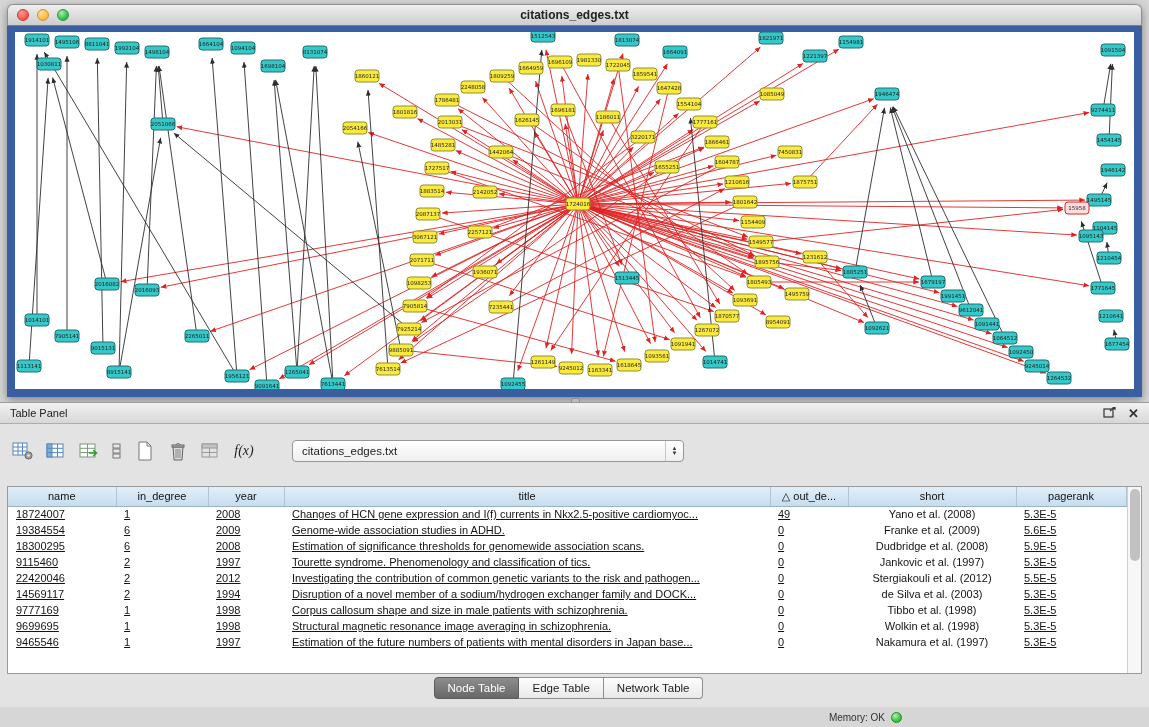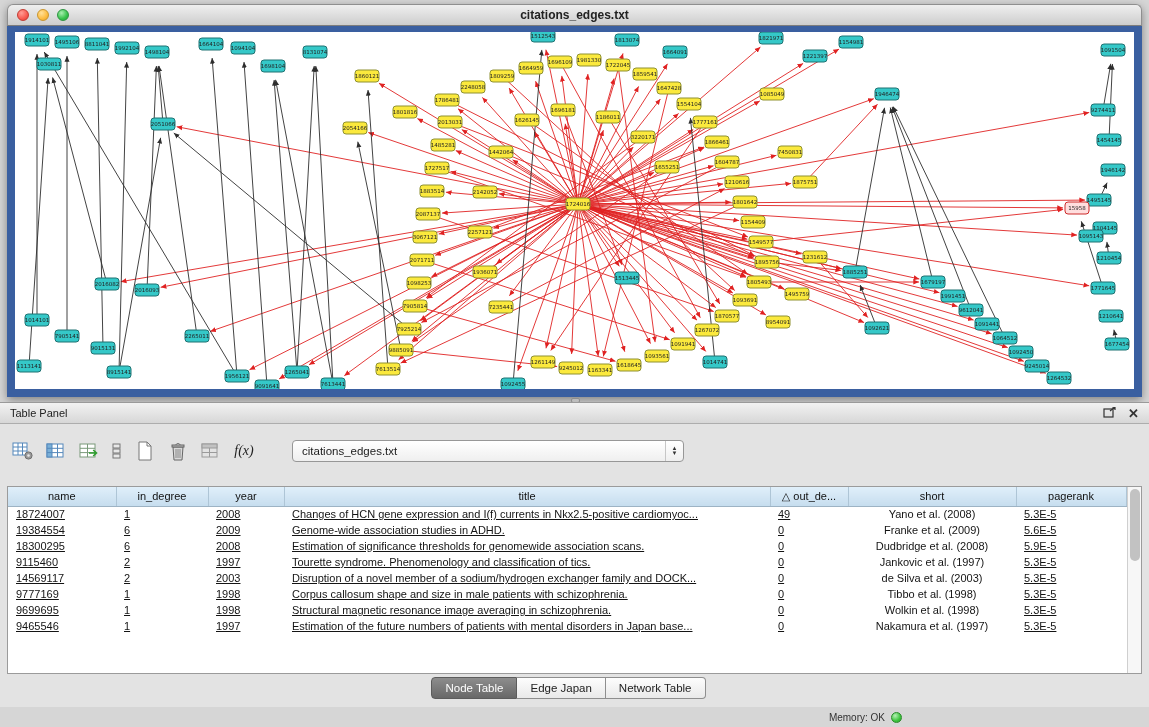--- a/index.html
+++ b/index.html
@@ -884,23 +884,32 @@
             <tr>
               <td class="c0">9115460</td>
               <td class="c1">2</td>
               <td class="c2">1997</td>
               <td class="c3">Tourette syndrome. Phenomenology and classification of tics.</td>
               <td class="c4">0</td>
               <td class="c5">Jankovic et al. (1997)</td>
               <td class="c6">5.3E-5</td>
             </tr>
             <tr>
+              <td class="c0">22420046</td>
+              <td class="c1">2</td>
+              <td class="c2">2012</td>
+              <td class="c3">Investigating the contribution of common genetic variants to the risk and pathogen...</td>
+              <td class="c4">0</td>
+              <td class="c5">Stergiakouli et al. (2012)</td>
+              <td class="c6">5.5E-5</td>
+            </tr>
+            <tr>
               <td class="c0">14569117</td>
               <td class="c1">2</td>
-              <td class="c2">2003</td>
+              <td class="c2">1994</td>
               <td class="c3">Disruption of a novel member of a sodium/hydrogen exchanger family and DOCK...</td>
               <td class="c4">0</td>
               <td class="c5">de Silva et al. (2003)</td>
               <td class="c6">5.3E-5</td>
             </tr>
             <tr>
               <td class="c0">9777169</td>
               <td class="c1">1</td>
               <td class="c2">1998</td>
               <td class="c3">Corpus callosum shape and size in male patients with schizophrenia.</td>
@@ -928,21 +937,21 @@
             </tr>
           </tbody>
       </table>
       <div class="vscroll">
         <div class="vthumb"></div>
       </div>
     </div>
 
     <div class="tabs" id="tabs">
         <span class="tab selected">Node Table</span>
-        <span class="tab">Edge Japan</span>
+        <span class="tab">Edge Table</span>
         <span class="tab">Network Table</span>
       </div>
   </div>
 </div>
 
 <div class="statusbar">
   <span>Memory: OK</span>
   <span class="mem-dot"></span>
 </div>
 

